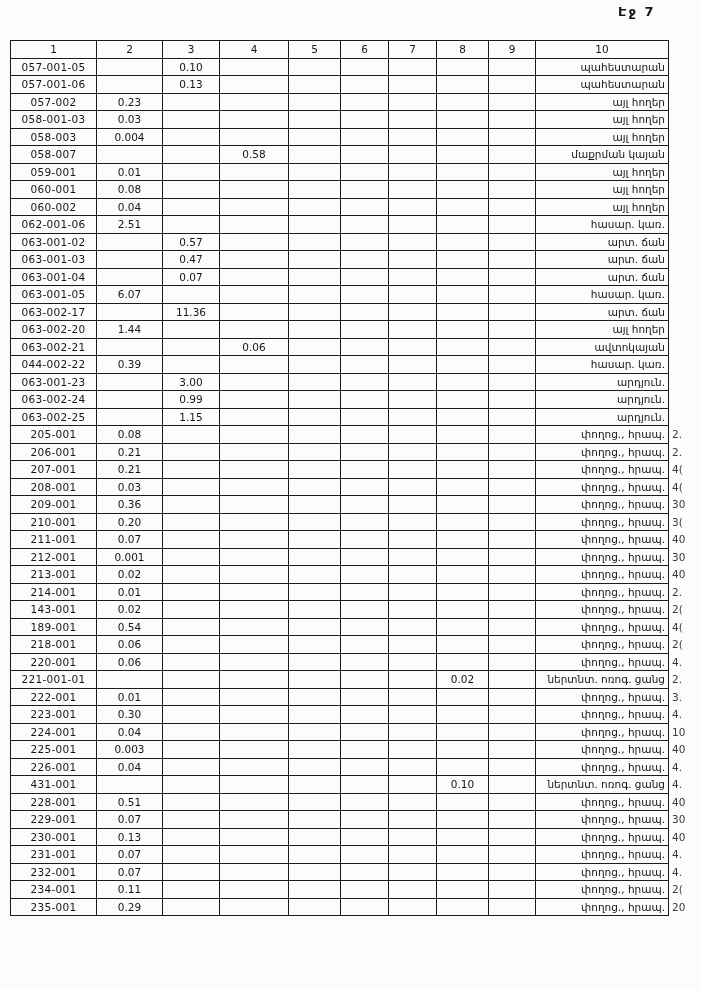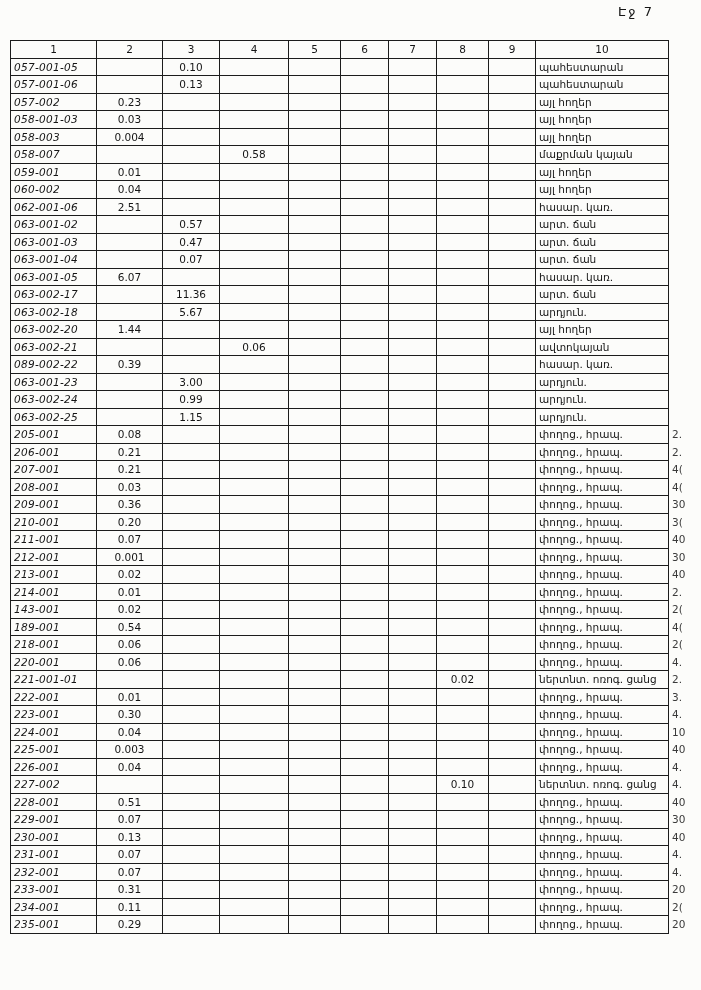--- a/index.html
+++ b/index.html
@@ -6,39 +6,39 @@
   html,body { width:701px; height:990px; }
   body {
     background:#fcfcfa;
     font-family:"DejaVu Sans", sans-serif;
     color:#151515;
     overflow:hidden;
   }
   .page { position:relative; width:701px; height:990px; }
   .page-label {
     position:absolute; top:4px; left:618px;
-    font-size:13px; font-weight:normal; letter-spacing:2px;
+    font-size:13px; font-weight:bold; letter-spacing:2px;
   }
   table.grid {
     position:absolute; top:40px; left:10px;
     border-collapse:collapse; table-layout:fixed;
   }
   table.grid th, table.grid td {
     border:1px solid #1c1c1c;
     height:17.5px;
     font-size:10.5px;
     line-height:16px;
     overflow:hidden;
     white-space:nowrap;
     padding:0 3px;
   }
   th.hcell { font-weight:normal; text-align:center; font-size:11px; background:#fcfcfa; }
-  td.c1  { text-align:left; font-size:10.5px; letter-spacing:0.3px;font-style:italic; }
+  td.c1  { text-align:center; font-size:10.5px; letter-spacing:0.3px; }
   td.c2, td.c3, td.c4, td.c5, td.c6, td.c7, td.c8, td.c9 { text-align:center; }
-  td.c10 { text-align:left; }
+  td.c10 { text-align:right; }
   .note-cell, th.note-cell, td.note-cell {
     border:none !important;
     background:transparent;
     font-size:8.5px;
     color:#3a3a3a;
     text-align:left;
     padding:0 0 0 5px;
   }
 </style>
 </head>
@@ -162,20 +162,33 @@
           <td class="c4"></td>
           <td class="c5"></td>
           <td class="c6"></td>
           <td class="c7"></td>
           <td class="c8"></td>
           <td class="c9"></td>
           <td class="c10">այլ հողեր</td>
           <td class="note-cell"></td>
         </tr>
         <tr>
+          <td class="c1">060-001</td>
+          <td class="c2">0.08</td>
+          <td class="c3"></td>
+          <td class="c4"></td>
+          <td class="c5"></td>
+          <td class="c6"></td>
+          <td class="c7"></td>
+          <td class="c8"></td>
+          <td class="c9"></td>
+          <td class="c10">այլ հողեր</td>
+          <td class="note-cell"></td>
+        </tr>
+        <tr>
           <td class="c1">060-002</td>
           <td class="c2">0.04</td>
           <td class="c3"></td>
           <td class="c4"></td>
           <td class="c5"></td>
           <td class="c6"></td>
           <td class="c7"></td>
           <td class="c8"></td>
           <td class="c9"></td>
           <td class="c10">այլ հողեր</td>
@@ -253,33 +266,20 @@
           <td class="c4"></td>
           <td class="c5"></td>
           <td class="c6"></td>
           <td class="c7"></td>
           <td class="c8"></td>
           <td class="c9"></td>
           <td class="c10">արտ. ճան</td>
           <td class="note-cell"></td>
         </tr>
         <tr>
-          <td class="c1">063-002-18</td>
-          <td class="c2"></td>
-          <td class="c3">5.67</td>
-          <td class="c4"></td>
-          <td class="c5"></td>
-          <td class="c6"></td>
-          <td class="c7"></td>
-          <td class="c8"></td>
-          <td class="c9"></td>
-          <td class="c10">արդյուն.</td>
-          <td class="note-cell"></td>
-        </tr>
-        <tr>
           <td class="c1">063-002-20</td>
           <td class="c2">1.44</td>
           <td class="c3"></td>
           <td class="c4"></td>
           <td class="c5"></td>
           <td class="c6"></td>
           <td class="c7"></td>
           <td class="c8"></td>
           <td class="c9"></td>
           <td class="c10">այլ հողեր</td>
@@ -292,21 +292,21 @@
           <td class="c4">0.06</td>
           <td class="c5"></td>
           <td class="c6"></td>
           <td class="c7"></td>
           <td class="c8"></td>
           <td class="c9"></td>
           <td class="c10">ավտոկայան</td>
           <td class="note-cell"></td>
         </tr>
         <tr>
-          <td class="c1">089-002-22</td>
+          <td class="c1">044-002-22</td>
           <td class="c2">0.39</td>
           <td class="c3"></td>
           <td class="c4"></td>
           <td class="c5"></td>
           <td class="c6"></td>
           <td class="c7"></td>
           <td class="c8"></td>
           <td class="c9"></td>
           <td class="c10">հասար. կառ.</td>
           <td class="note-cell"></td>
@@ -604,21 +604,21 @@
           <td class="c4"></td>
           <td class="c5"></td>
           <td class="c6"></td>
           <td class="c7"></td>
           <td class="c8"></td>
           <td class="c9"></td>
           <td class="c10">փողոց., հրապ.</td>
           <td class="note-cell">4.</td>
         </tr>
         <tr>
-          <td class="c1">227-002</td>
+          <td class="c1">431-001</td>
           <td class="c2"></td>
           <td class="c3"></td>
           <td class="c4"></td>
           <td class="c5"></td>
           <td class="c6"></td>
           <td class="c7"></td>
           <td class="c8">0.10</td>
           <td class="c9"></td>
           <td class="c10">ներտնտ. ոռոգ. ցանց</td>
           <td class="note-cell">4.</td>
@@ -680,33 +680,20 @@
           <td class="c2">0.07</td>
           <td class="c3"></td>
           <td class="c4"></td>
           <td class="c5"></td>
           <td class="c6"></td>
           <td class="c7"></td>
           <td class="c8"></td>
           <td class="c9"></td>
           <td class="c10">փողոց., հրապ.</td>
           <td class="note-cell">4.</td>
-        </tr>
-        <tr>
-          <td class="c1">233-001</td>
-          <td class="c2">0.31</td>
-          <td class="c3"></td>
-          <td class="c4"></td>
-          <td class="c5"></td>
-          <td class="c6"></td>
-          <td class="c7"></td>
-          <td class="c8"></td>
-          <td class="c9"></td>
-          <td class="c10">փողոց., հրապ.</td>
-          <td class="note-cell">20</td>
         </tr>
         <tr>
           <td class="c1">234-001</td>
           <td class="c2">0.11</td>
           <td class="c3"></td>
           <td class="c4"></td>
           <td class="c5"></td>
           <td class="c6"></td>
           <td class="c7"></td>
           <td class="c8"></td>

